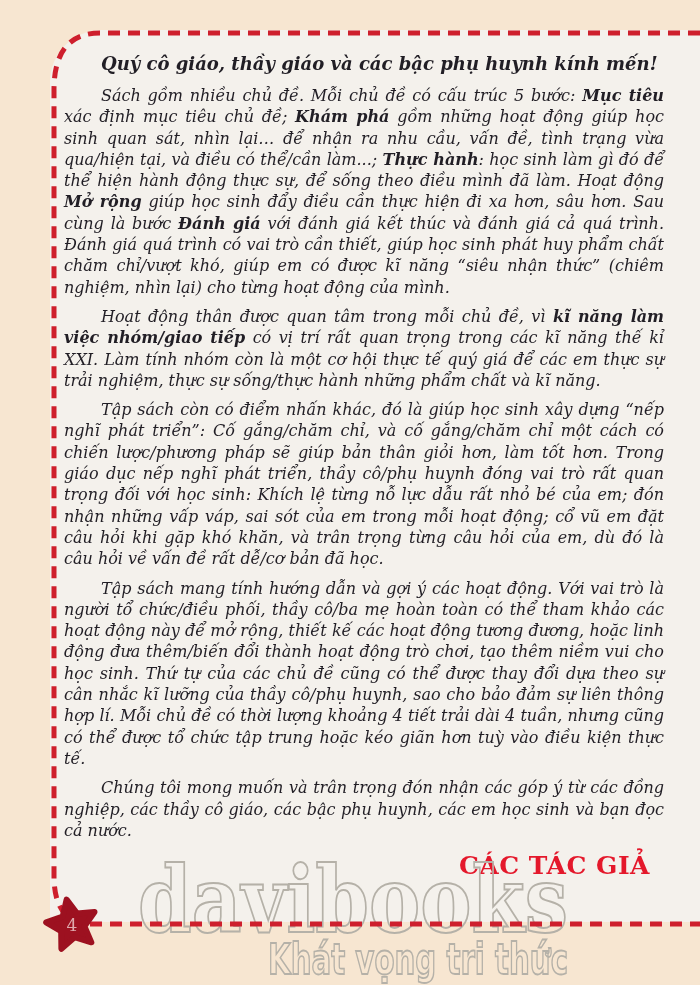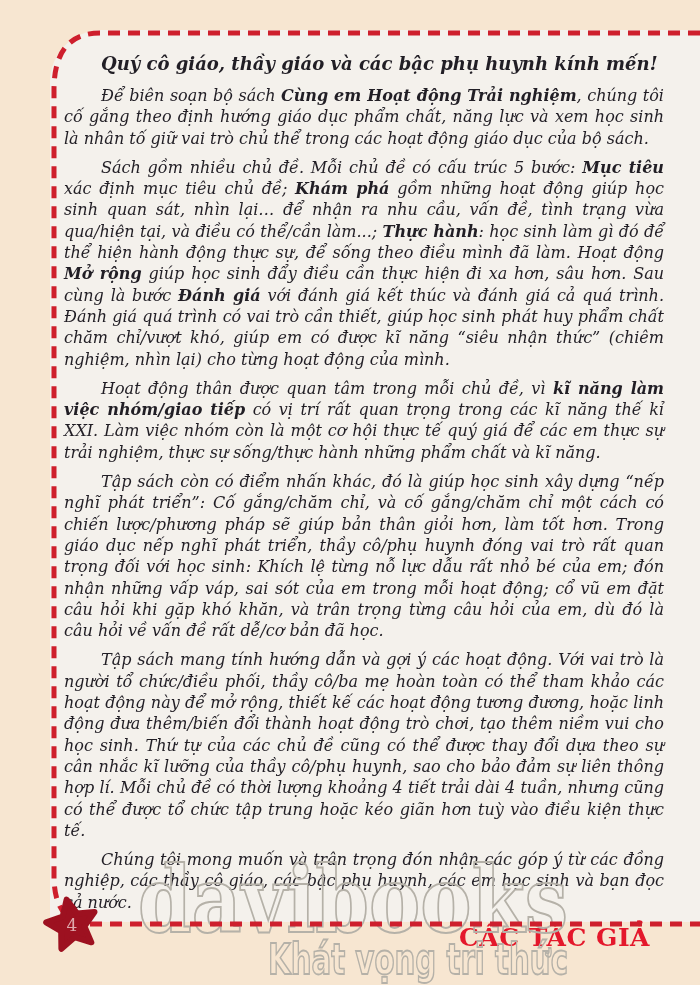--- a/index.html
+++ b/index.html
@@ -67,23 +67,22 @@
 </head>
 <body>
 
 <div class="page">
 
   <div class="inner-sheet"></div>
 
   <div class="text-block">
     <h1>Quý cô giáo, thầy giáo và các bậc phụ huynh kính mến!</h1>
     <div>
-        <p><span>Để biên soạn bộ sách </span><b>Cùng em Hoạt động Trải nghiệm</b><span>, chúng tôi cố gắng theo định hướng giáo dục phẩm chất, năng lực và xem học sinh là nhân tố giữ vai trò chủ thể trong các hoạt động giáo dục của bộ sách.</span></p>
         <p><span>Sách gồm nhiều chủ đề. Mỗi chủ đề có cấu trúc 5 bước: </span><b>Mục tiêu</b><span> xác định mục tiêu chủ đề; </span><b>Khám phá</b><span> gồm những hoạt động giúp học sinh quan sát, nhìn lại… để nhận ra nhu cầu, vấn đề, tình trạng vừa qua/hiện tại, và điều có thể/cần làm...; </span><b>Thực hành</b><span>: học sinh làm gì đó để thể hiện hành động thực sự, để sống theo điều mình đã làm. Hoạt động </span><b>Mở rộng</b><span> giúp học sinh đẩy điều cần thực hiện đi xa hơn, sâu hơn. Sau cùng là bước </span><b>Đánh giá</b><span> với đánh giá kết thúc và đánh giá cả quá trình. Đánh giá quá trình có vai trò cần thiết, giúp học sinh phát huy phẩm chất chăm chỉ/vượt khó, giúp em có được kĩ năng “siêu nhận thức” (chiêm nghiệm, nhìn lại) cho từng hoạt động của mình.</span></p>
-        <p><span>Hoạt động thân được quan tâm trong mỗi chủ đề, vì </span><b>kĩ năng làm việc nhóm/giao tiếp</b><span> có vị trí rất quan trọng trong các kĩ năng thế kỉ XXI. Làm việc nhóm còn là một cơ hội thực tế quý giá để các em thực sự trải nghiệm, thực sự sống/thực hành những phẩm chất và kĩ năng.</span></p>
+        <p><span>Hoạt động thân được quan tâm trong mỗi chủ đề, vì </span><b>kĩ năng làm việc nhóm/giao tiếp</b><span> có vị trí rất quan trọng trong các kĩ năng thế kỉ XXI. Làm tính nhóm còn là một cơ hội thực tế quý giá để các em thực sự trải nghiệm, thực sự sống/thực hành những phẩm chất và kĩ năng.</span></p>
         <p><span>Tập sách còn có điểm nhấn khác, đó là giúp học sinh xây dựng “nếp nghĩ phát triển”: Cố gắng/chăm chỉ, và cố gắng/chăm chỉ một cách có chiến lược/phương pháp sẽ giúp bản thân giỏi hơn, làm tốt hơn. Trong giáo dục nếp nghĩ phát triển, thầy cô/phụ huynh đóng vai trò rất quan trọng đối với học sinh: Khích lệ từng nỗ lực dẫu rất nhỏ bé của em; đón nhận những vấp váp, sai sót của em trong mỗi hoạt động; cổ vũ em đặt câu hỏi khi gặp khó khăn, và trân trọng từng câu hỏi của em, dù đó là câu hỏi về vấn đề rất dễ/cơ bản đã học.</span></p>
         <p><span>Tập sách mang tính hướng dẫn và gợi ý các hoạt động. Với vai trò là người tổ chức/điều phối, thầy cô/ba mẹ hoàn toàn có thể tham khảo các hoạt động này để mở rộng, thiết kế các hoạt động tương đương, hoặc linh động đưa thêm/biến đổi thành hoạt động trò chơi, tạo thêm niềm vui cho học sinh. Thứ tự của các chủ đề cũng có thể được thay đổi dựa theo sự cân nhắc kĩ lưỡng của thầy cô/phụ huynh, sao cho bảo đảm sự liên thông hợp lí. Mỗi chủ đề có thời lượng khoảng 4 tiết trải dài 4 tuần, nhưng cũng có thể được tổ chức tập trung hoặc kéo giãn hơn tuỳ vào điều kiện thực tế.</span></p>
         <p><span>Chúng tôi mong muốn và trân trọng đón nhận các góp ý từ các đồng nghiệp, các thầy cô giáo, các bậc phụ huynh, các em học sinh và bạn đọc cả nước.</span></p>
       </div>
     <div class="signature">CÁC TÁC GIẢ</div>
   </div>
 
   <svg class="overlay" width="700" height="985" viewBox="0 0 700 985">
 
     <text x="138" y="932" font-family="DejaVu Serif, serif" font-weight="bold" font-size="92" textLength="430" lengthAdjust="spacingAndGlyphs" fill="none" style="stroke:var(--watermark-outline)" stroke-width="2">davibooks</text>

